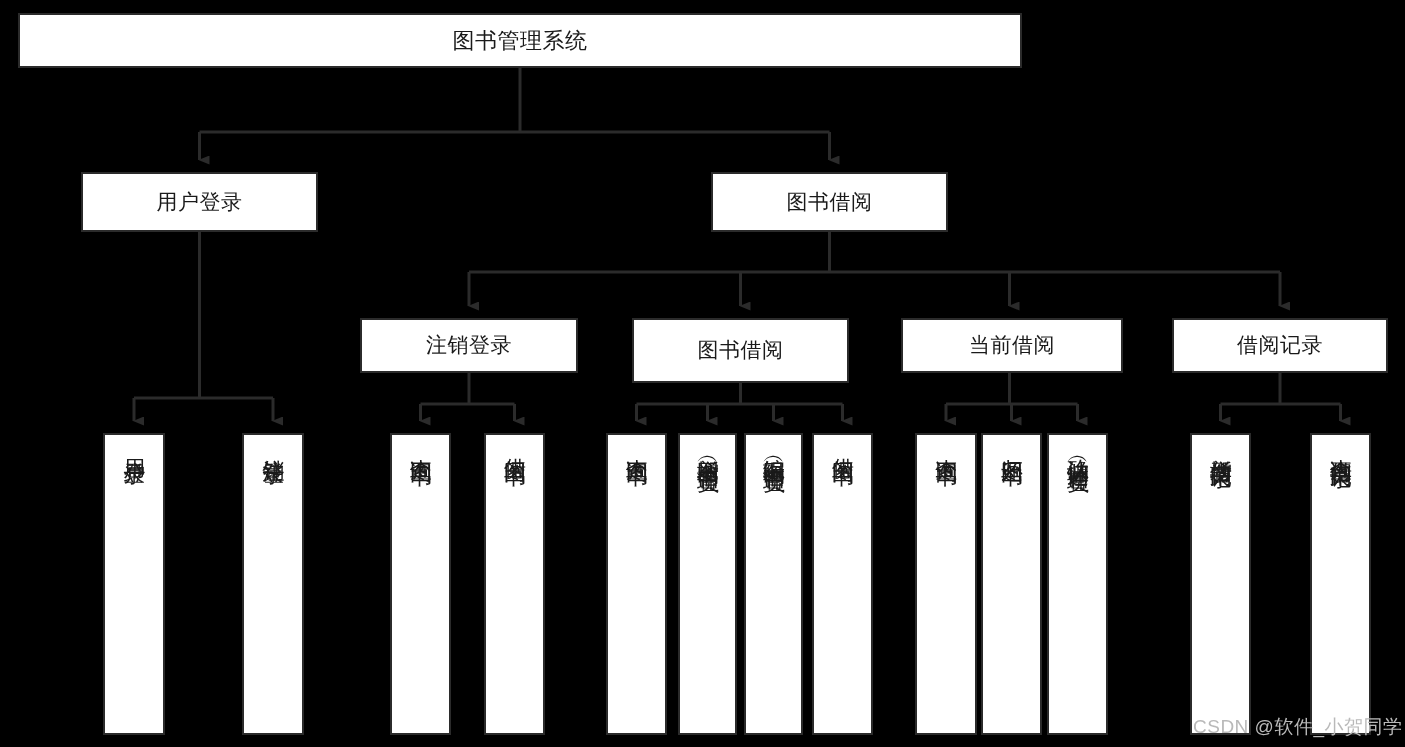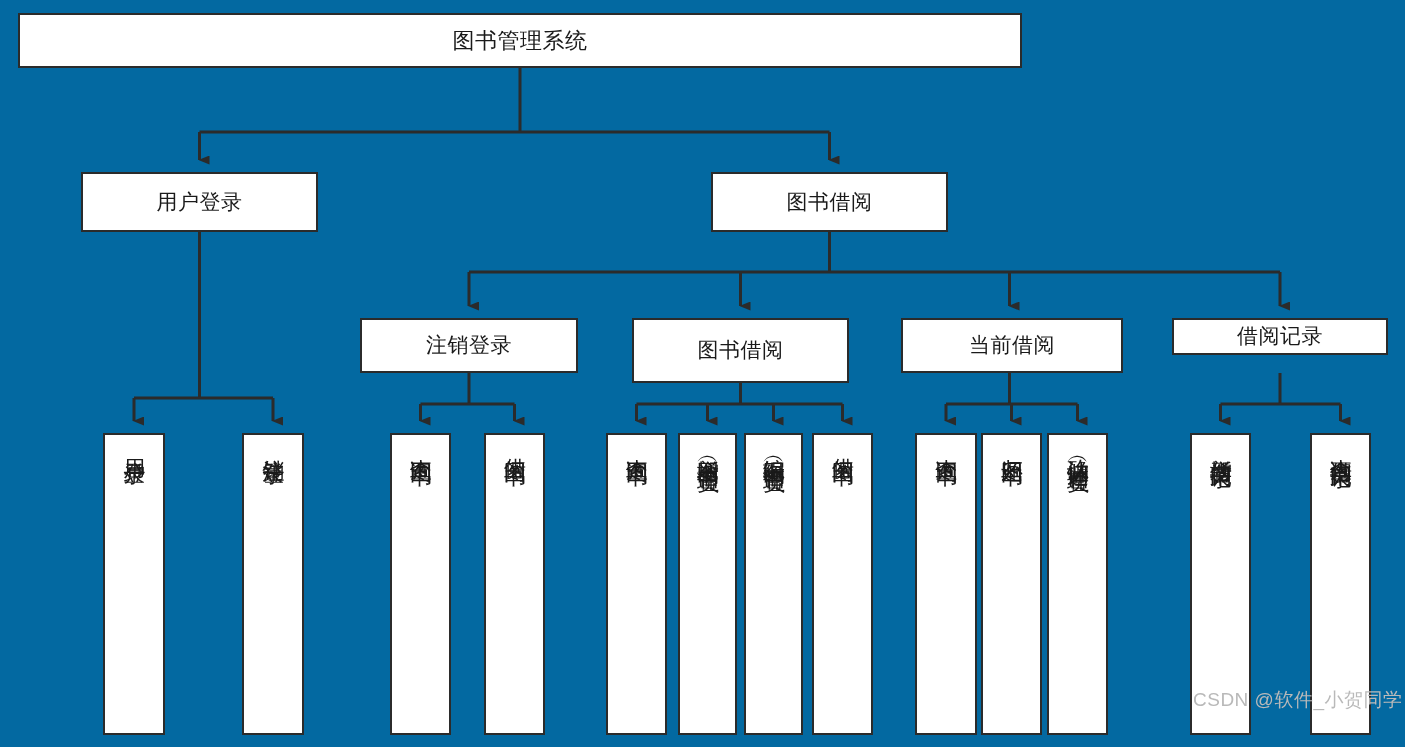--- a/index.html
+++ b/index.html
@@ -8,21 +8,21 @@
     padding: 0;
     background: #ffffff;
   }
   body {
     font-family: "Liberation Sans", "DejaVu Sans", sans-serif;
   }
   #diagram-root {
     position: relative;
     width: 1405px;
     height: 747px;
-    background: #0369a1;
+    background: #000000;
     overflow: hidden;
   }
   #edge-layer {
     position: absolute;
     left: 0;
     top: 0;
     width: 1405px;
     height: 747px;
     pointer-events: none;
   }
@@ -131,21 +131,21 @@
       </div>
       <div class="node horizontal" style="left: 360px; top: 318px; width: 218px; height: 55px;">
         <span class="node-label">注销登录</span>
       </div>
       <div class="node horizontal" style="left: 632px; top: 318px; width: 217px; height: 65px;">
         <span class="node-label">图书借阅</span>
       </div>
       <div class="node horizontal" style="left: 901px; top: 318px; width: 222px; height: 55px;">
         <span class="node-label">当前借阅</span>
       </div>
-      <div class="node horizontal" style="left: 1172px; top: 318px; width: 216px; height: 37px;">
+      <div class="node horizontal" style="left: 1172px; top: 318px; width: 216px; height: 55px;">
         <span class="node-label">借阅记录</span>
       </div>
       <div class="node vertical" style="left: 103px; top: 433px; width: 62px; height: 302px;">
         <span class="node-label">用户登录</span>
       </div>
       <div class="node vertical" style="left: 242px; top: 433px; width: 62px; height: 302px;">
         <span class="node-label">注销登录</span>
       </div>
       <div class="node vertical" style="left: 390px; top: 433px; width: 61px; height: 302px;">
         <span class="node-label">查询图书</span>
@@ -175,14 +175,14 @@
         <span class="node-label">确认归还（管理员）</span>
       </div>
       <div class="node vertical" style="left: 1190px; top: 433px; width: 61px; height: 302px;">
         <span class="node-label">新增借阅记录</span>
       </div>
       <div class="node vertical" style="left: 1310px; top: 433px; width: 61px; height: 302px;">
         <span class="node-label">查询借阅记录</span>
       </div>
     </div>
 
-  <div id="watermark" style="left: 1193px; top: 687px; text-align: right;">CSDN @软件_小贺同学</div>
+  <div id="watermark" style="left: 1193px; top: 714px; text-align: right;">CSDN @软件_小贺同学</div>
 </div>
 
 </body></html>

